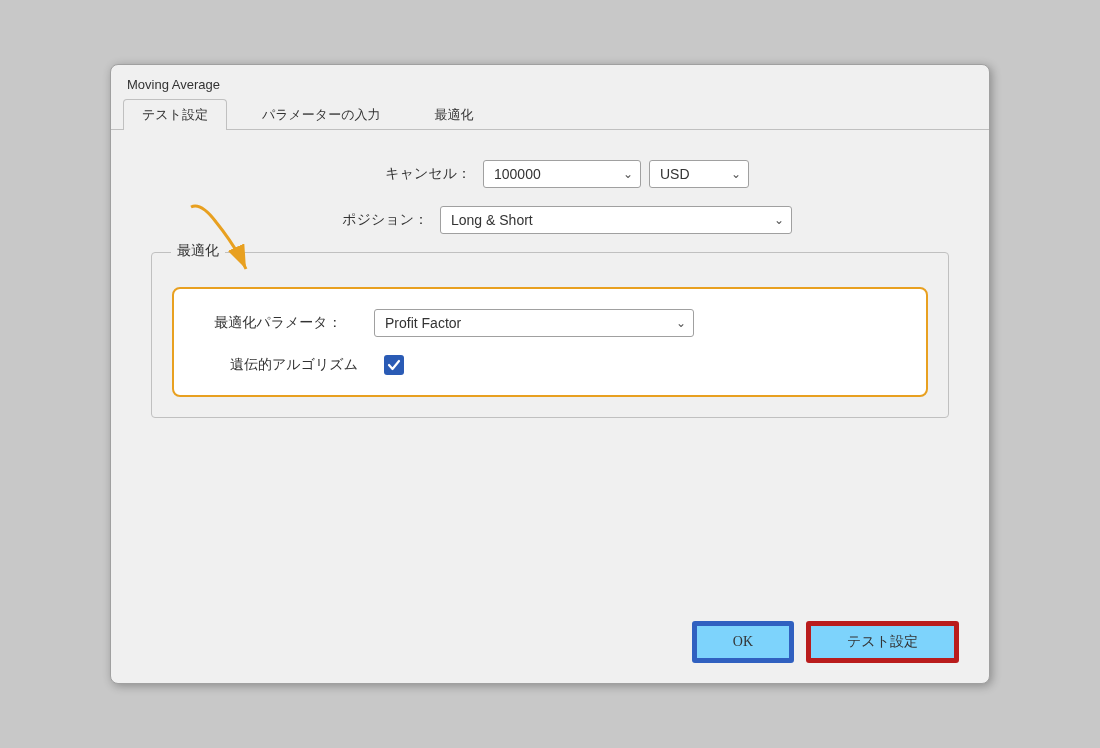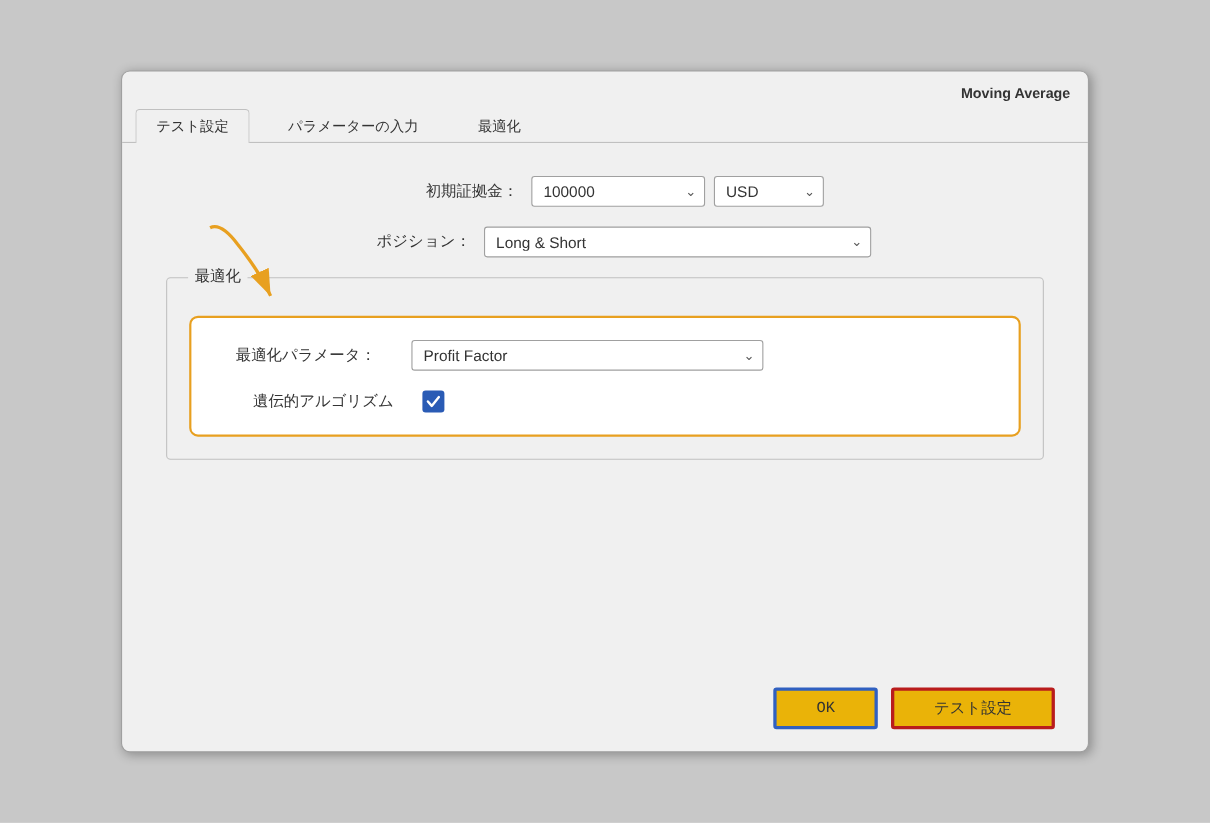--- a/index.html
+++ b/index.html
@@ -28,22 +28,21 @@
       display: flex;
       flex-direction: column;
       box-shadow: 2px 2px 10px rgba(0,0,0,0.3);
       padding-bottom: 20px;
     }
 
     .title-bar {
       padding: 12px 16px 0 16px;
       font-size: 13px;
       color: #333;
-      font-weight: bold;
-      text-align: right;
+      font-weight: normal;
     }
 
     .tabs {
       display: flex;
       border-bottom: 1px solid #c0c0c0;
       margin: 6px 0 0 0;
       padding: 0 12px;
       gap: 16px;
     }
 
@@ -206,26 +205,26 @@
 
     .footer {
       display: flex;
       justify-content: flex-end;
       padding: 10px 30px 0 30px;
       gap: 12px;
     }
 
     .btn {
       padding: 7px 36px;
-      border: 3px solid #b91c1c;
+      border: 5px solid #b91c1c;
       border-radius: 3px;
       font-size: 14px;
-      font-family: Liberation Mono, monospace;
+      font-family: Liberation Serif, serif;
       cursor: pointer;
-      background: #eab308;
+      background: #7dd3fc;
       color: #333;
     }
 
     .btn-ok {
       border-color: #3060c0;
       color: #333;
     }
 
     
     .arrow-container {
@@ -258,21 +257,21 @@
       <span>パラメーターの入力</span>
     </div>
     <div class="tab">
       <span>最適化</span>
     </div>
   </div>
 
   <div class="content-area">
 
     <div class="form-row">
-      <span class="form-label">初期証拠金：</span>
+      <span class="form-label">キャンセル：</span>
       <div class="select-wrapper">
         <select class="select-balance">
           <option>100000</option>
           <option>10000</option>
           <option>50000</option>
           <option>200000</option>
           <option>500000</option>
         </select>
         <span class="select-arrow">⌄</span>
       </div>

